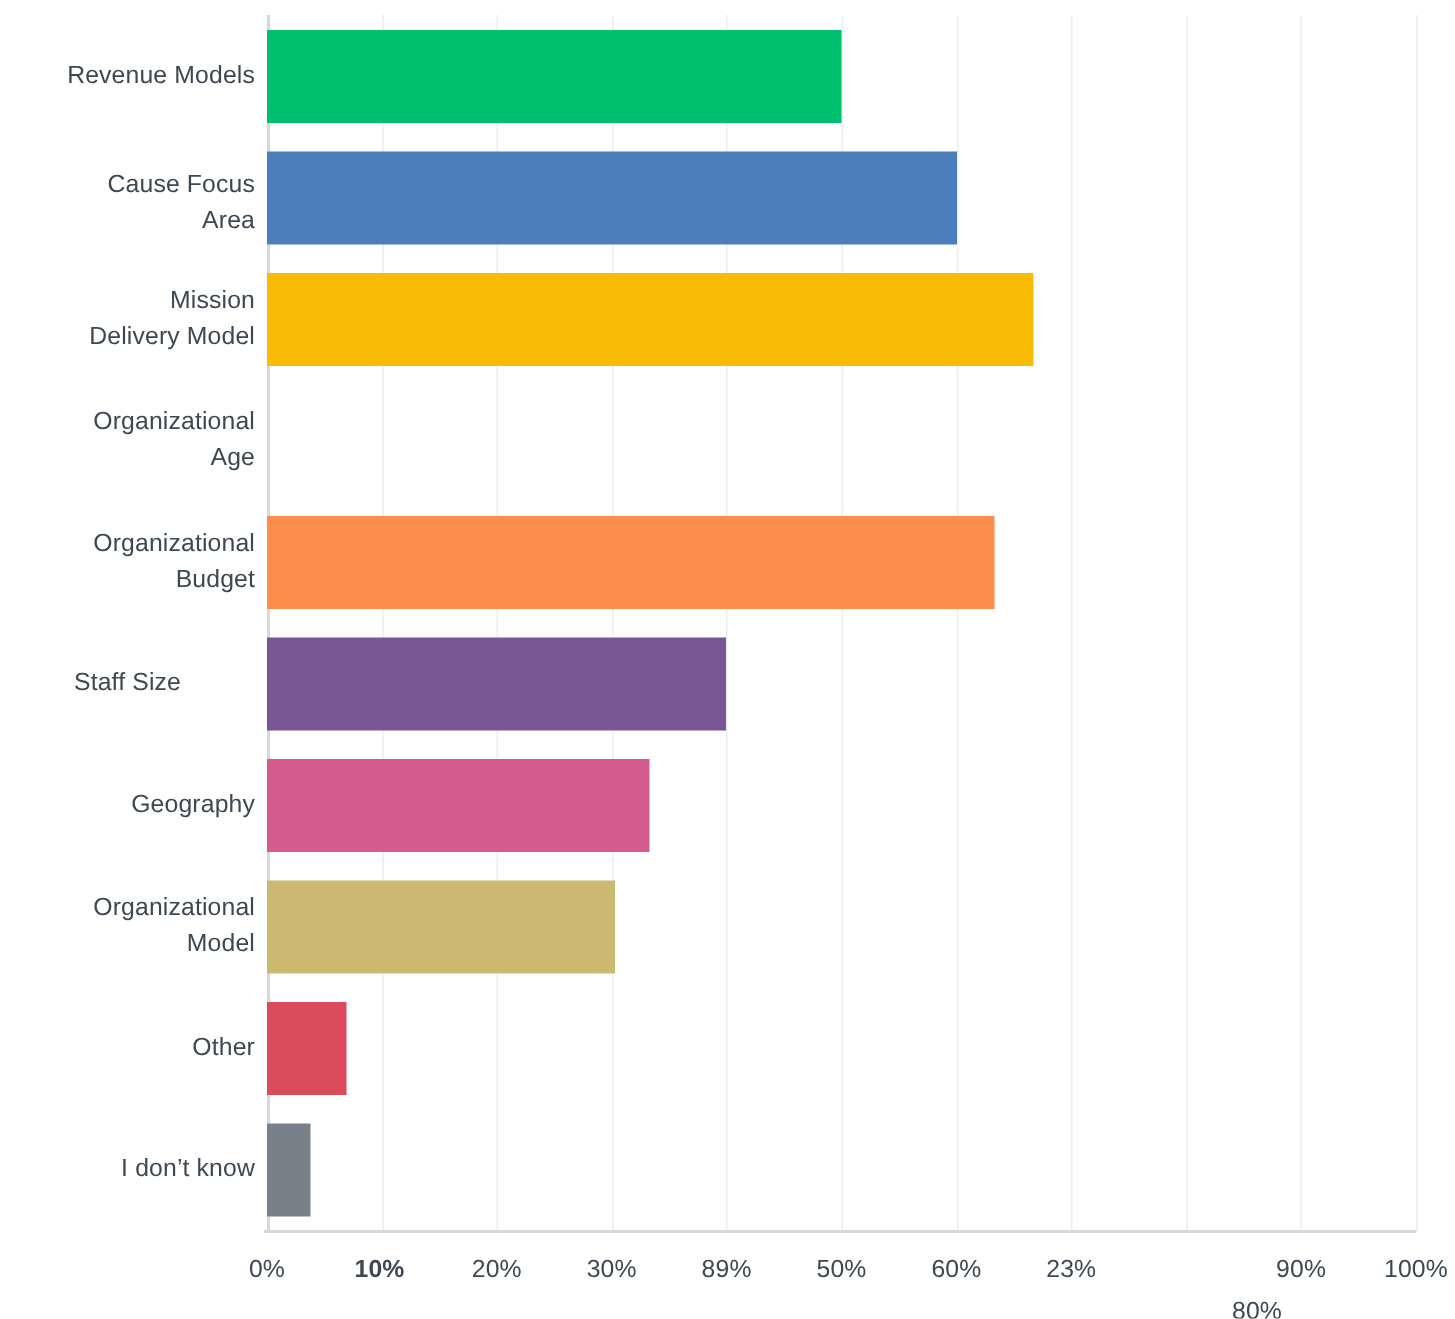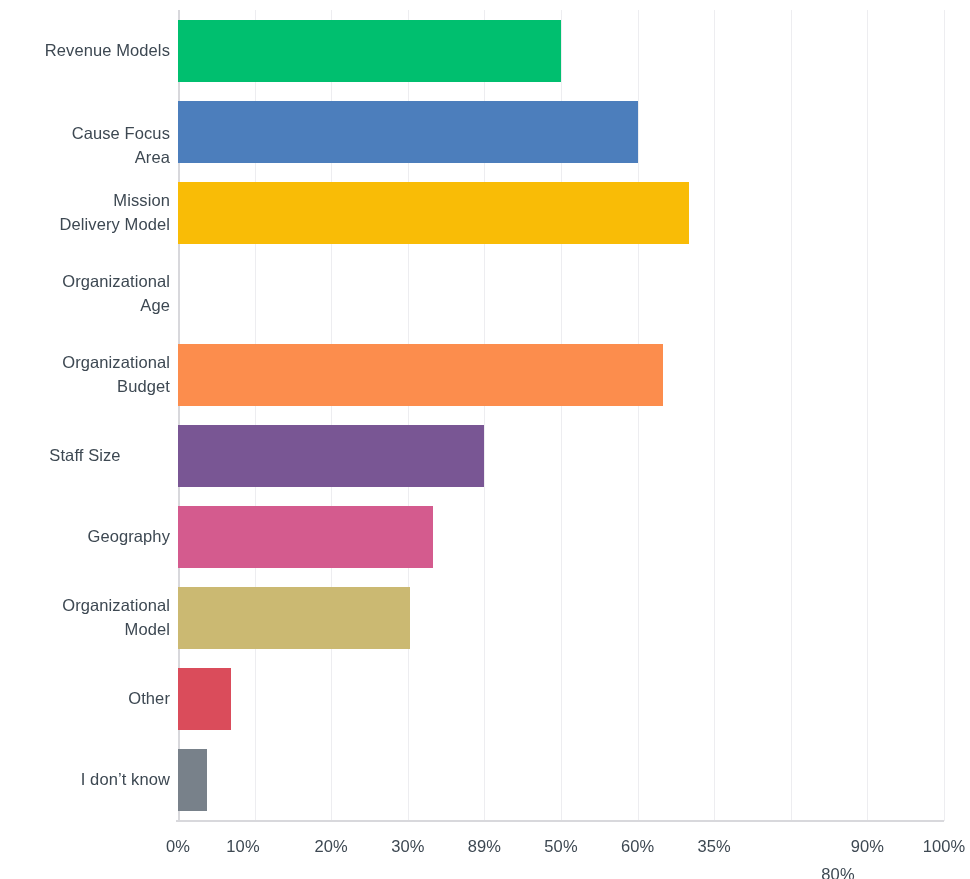--- a/index.html
+++ b/index.html
@@ -115,21 +115,21 @@
 </style>
 </head>
 <body>
 
 <div id="chart-root">
 
   <div class="y-labels">
       <div class="y-label" style="top: 0px; height: 81.1px;">
         <div>Revenue Models</div>
       </div>
-      <div class="y-label" style="top: 95px; height: 81.1px;">
+      <div class="y-label" style="top: 85px; height: 81.1px;">
         <div>Cause Focus<br>Area</div>
       </div>
       <div class="y-label" style="top: 162.2px; height: 81.1px;">
         <div>Mission<br>Delivery Model</div>
       </div>
       <div class="y-label" style="top: 243.3px; height: 81.1px;">
         <div>Organizational<br>Age</div>
       </div>
       <div class="y-label" style="top: 324.4px; height: 81.1px;">
         <div>Organizational<br>Budget</div>
@@ -193,25 +193,25 @@
           <div class="bar" title="Other: 6.9%" style="width: 52.854px; background: rgb(218, 76, 91);"></div>
         </div>
         <div class="bar-slot" style="top: 739.45px; height: 62px;">
           <div class="bar" title="I don’t know: 3.8%" style="width: 29.108px; background: rgb(120, 129, 138);"></div>
         </div>
       </div>
   </div>
 
   <div class="x-labels">
       <div class="x-label" style="left: 178px;">0%</div>
-      <div class="x-label" style="left: 243px;">10%</div>
+      <div class="x-label" style="left: 253px; font-weight: bold;">10%</div>
       <div class="x-label" style="left: 331.2px;">20%</div>
       <div class="x-label" style="left: 407.8px; text-align: center;">30%</div>
       <div class="x-label" style="left: 484.4px;">89%</div>
       <div class="x-label" style="left: 561px;">50%</div>
       <div class="x-label" style="left: 637.6px;">60%</div>
-      <div class="x-label" style="left: 714.2px;">35%</div>
+      <div class="x-label" style="left: 714.2px;">23%</div>
       <div class="x-label" style="left: 838px; margin-top: 28px;">80%</div>
       <div class="x-label" style="left: 867.4px;">90%</div>
       <div class="x-label" style="left: 944px;">100%</div>
     </div>
 
 </div>
 
 </body></html>

